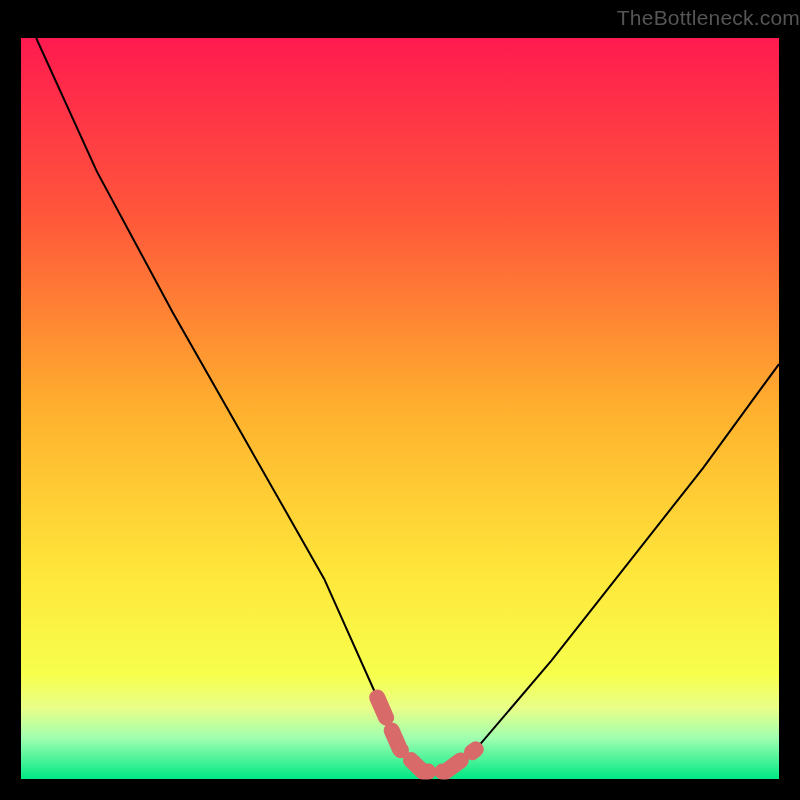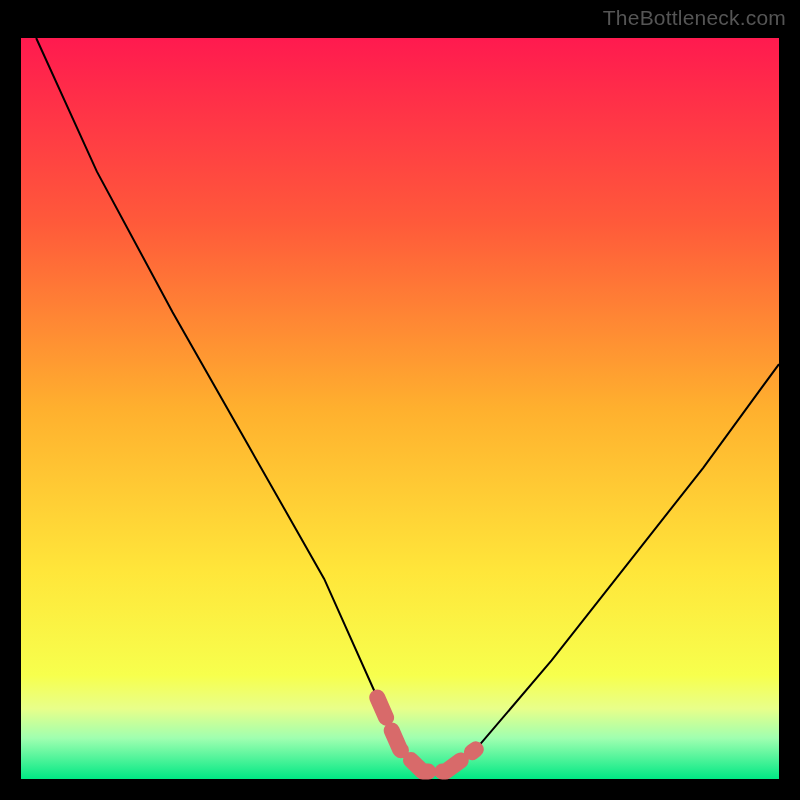--- a/index.html
+++ b/index.html
@@ -13,21 +13,21 @@
   }
   .outer {
     width: 800px;
     height: 800px;
     background: #000;
     position: relative;
   }
   .watermark {
     position: absolute;
     top: 6px;
-    right: 14px;
+    right: 0;
     color: #555;
     font-size: 21px;
     font-weight: 500;
     letter-spacing: 0.2px;
     z-index: 10;
   }
   svg { display: block; }
 </style>
 </head>
 <body>

